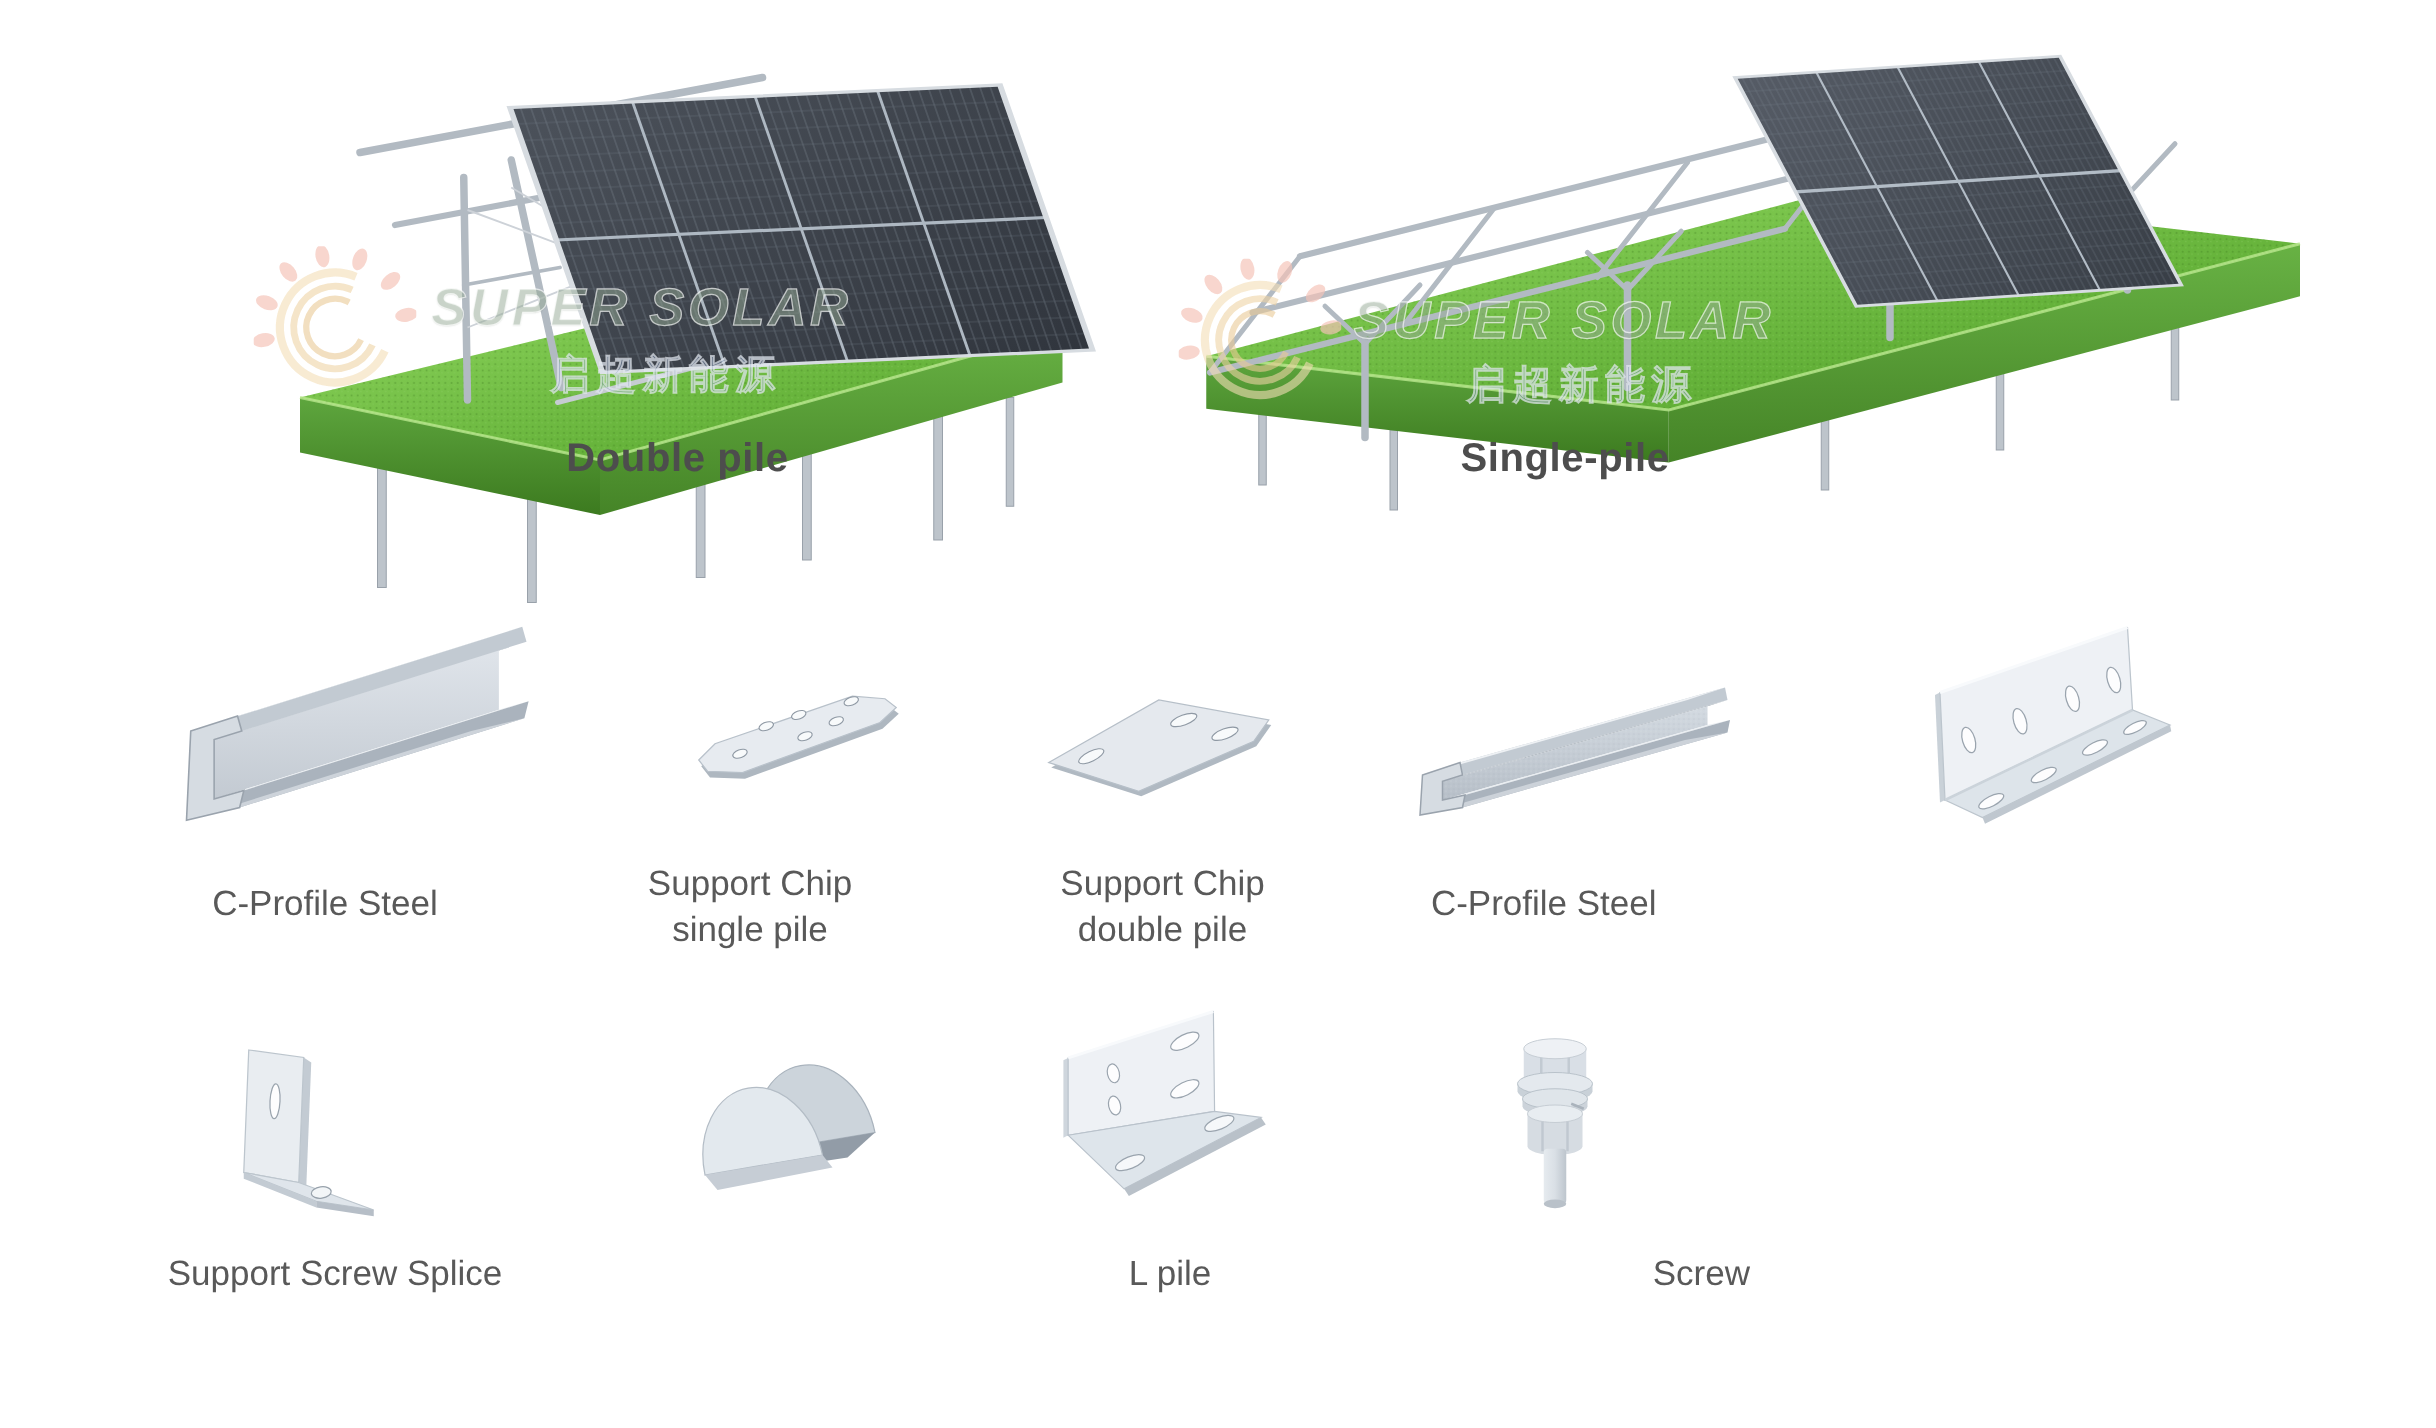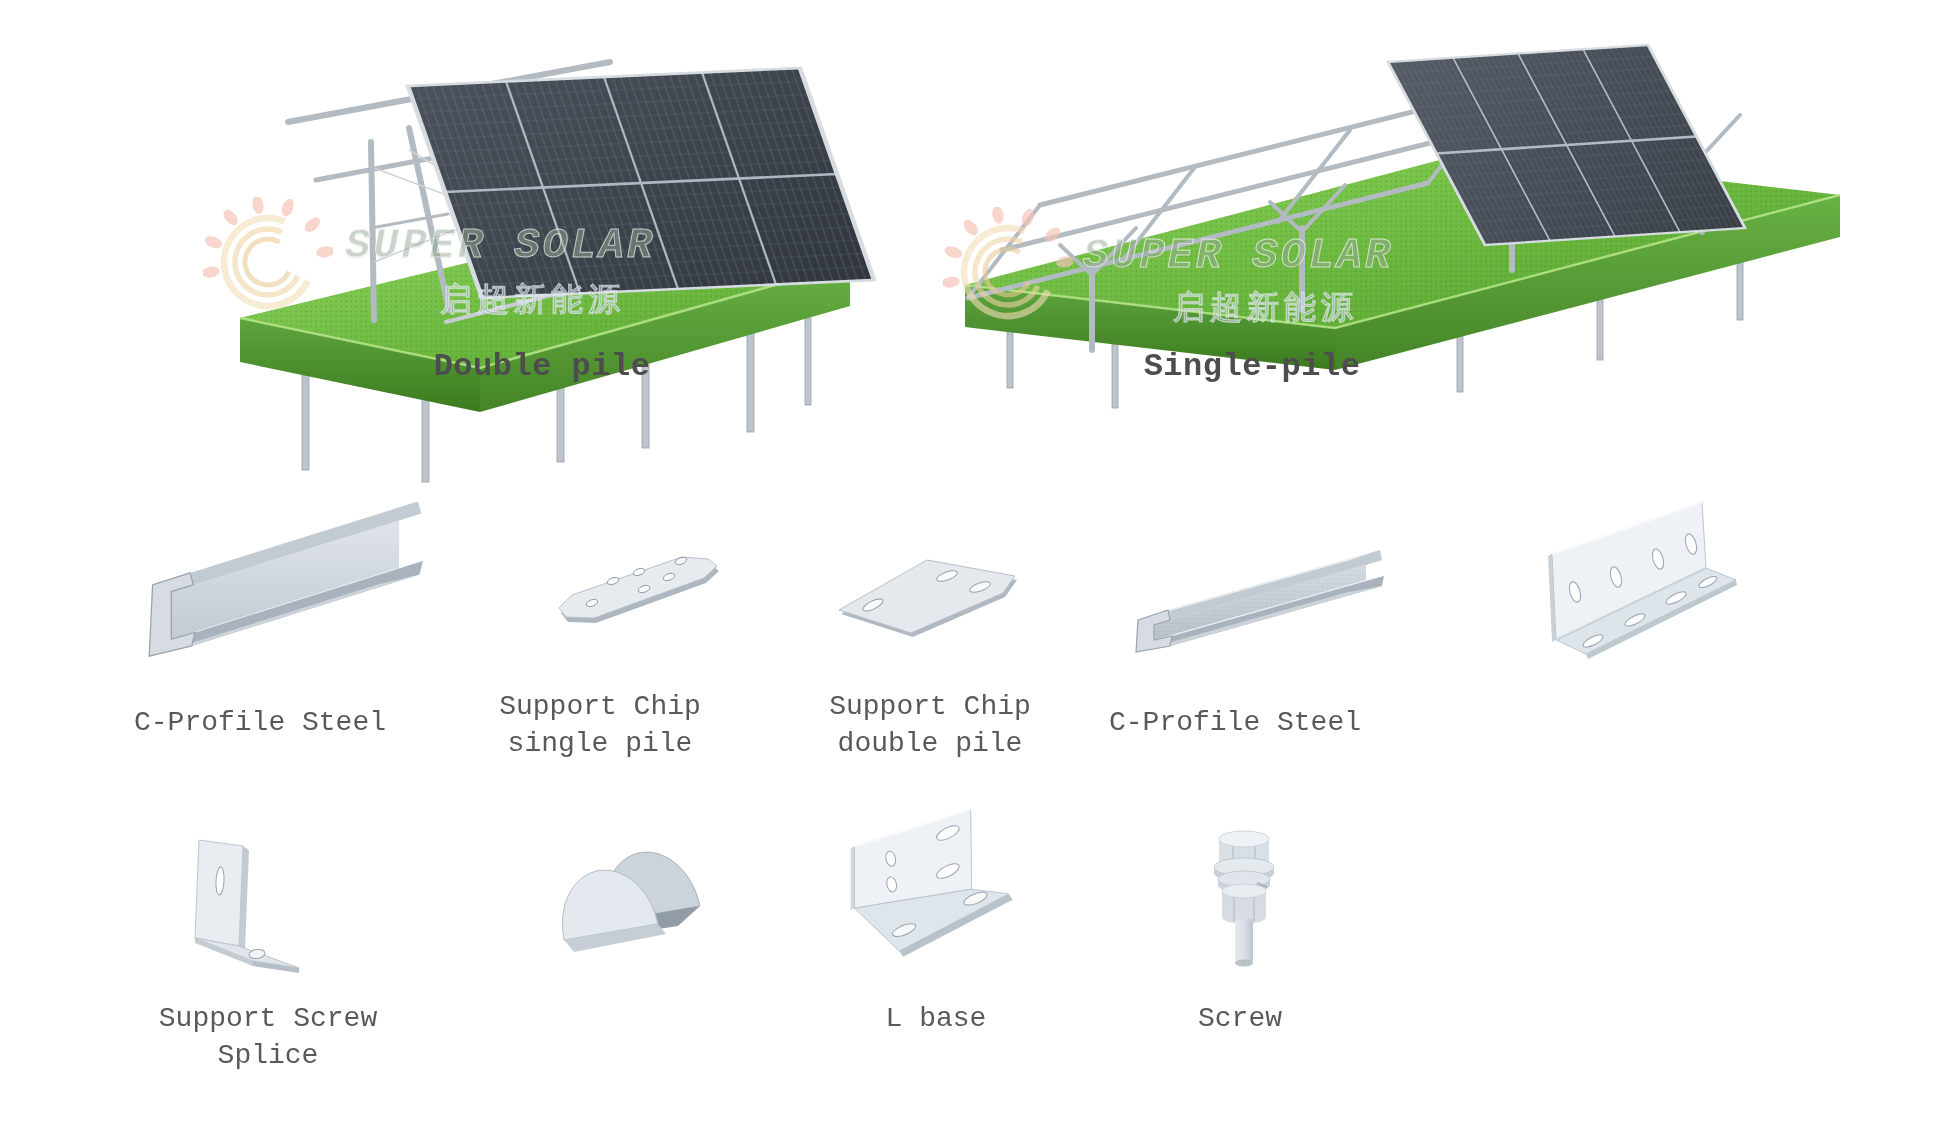--- a/index.html
+++ b/index.html
@@ -1,17 +1,17 @@
 <!DOCTYPE html>
 <html><head>
 <meta charset="utf-8">
 <style>
   html,body{margin:0;padding:0;background:#ffffff;}
   #canvas{position:relative;width:1949px;height:1142px;background:#ffffff;overflow:hidden;
-          font-family:Liberation Mono, monospace;}
+          font-family:Liberation Sans, sans-serif;}
   .abs{position:absolute;}
   figure{margin:0;}
   .hero-caption{position:absolute;width:300px;text-align:center;top:348px;
                 font-size:32px;font-weight:bold;color:#4d4d4d;letter-spacing:0.5px;}
   .part-label{position:absolute;width:320px;text-align:center;font-size:28px;line-height:37px;
               color:#595959;white-space:pre-line;}
   .wm-text{position:absolute;font-style:italic;font-weight:bold;font-size:42px;letter-spacing:3px;
            color:rgba(165,185,165,0.40);-webkit-text-stroke:1px rgba(255,255,255,0.65);
            text-shadow:0 1px 1px rgba(90,110,90,0.18);white-space:nowrap;pointer-events:none;}
   .wm-cn{position:absolute;font-weight:bold;font-size:32px;letter-spacing:5px;
@@ -336,21 +336,21 @@
       <ellipse cx="108" cy="38" rx="13" ry="5.5" transform="rotate(-27 108 38)"></ellipse>
       <ellipse cx="108" cy="78" rx="13" ry="5.5" transform="rotate(-27 108 78)"></ellipse>
     </g>
     <polygon points="10,117 133,97 172,102 57,162" fill="#dee5eb" stroke="#b9c2cb" stroke-width="1"></polygon>
     <polygon points="57,162 172,102 176,108 61,168" fill="#b9c1c9"></polygon>
     <g fill="#f6f8fa" stroke="#9aa4ae" stroke-width="1">
       <ellipse cx="137" cy="107" rx="13" ry="5" transform="rotate(-22 137 107)"></ellipse>
       <ellipse cx="62" cy="140" rx="13" ry="5" transform="rotate(-22 62 140)"></ellipse>
     </g>
   </svg>
-  <div class="part-label" style="left:776px;top:1000px;">L base</div>
+  <div class="part-label" style="left:776px;top:1000px;">L pile</div>
 
   <svg class="abs" style="left:1197px;top:815px;" width="95" height="175" viewBox="0 0 95 175">
     <defs>
       <linearGradient id="studG" x1="0" y1="0" x2="1" y2="0">
         <stop offset="0" stop-color="#e6ebef"></stop>
           <stop offset="0.5" stop-color="#d9dfe5"></stop>
           <stop offset="1" stop-color="#bdc5cd"></stop>
       </linearGradient>
     </defs>
     <path d="M22,24 L22,48 A25,8 0 0 0 72,48 L72,24" fill="#d9dfe6"></path>
@@ -362,15 +362,15 @@
     <path d="M21,64 L21,70 A26,8 0 0 0 73,70 L73,64" fill="#ccd3da"></path>
     <ellipse cx="47" cy="64" rx="26" ry="8" fill="#dfe5ea" stroke="#b9c2ca" stroke-width="0.8"></ellipse>
     <line x1="60" y1="68" x2="70" y2="72" stroke="#aab3bc" stroke-width="2"></line>
     <path d="M25,76 L25,102 A22,7 0 0 0 69,102 L69,76" fill="#d6dce2"></path>
     <line x1="37" y1="78" x2="37" y2="106" stroke="#c0c8d0" stroke-width="2"></line>
     <line x1="57" y1="78" x2="57" y2="106" stroke="#c0c8d0" stroke-width="2"></line>
     <ellipse cx="47" cy="76" rx="22" ry="7" fill="#e8edf1" stroke="#c6cdd4" stroke-width="0.8"></ellipse>
     <rect x="38" y="104" width="18" height="44" rx="3" fill="url(#studG)"></rect>
     <ellipse cx="47" cy="148" rx="9" ry="3.5" fill="#b9c1c9"></ellipse>
   </svg>
-  <div class="part-label" style="left:1080px;top:1000px;">Screw</div>
+  <div class="part-label" style="left:1080px;top:1000px;text-align:right;">Screw</div>
 
 </div>
 
 </body></html>

